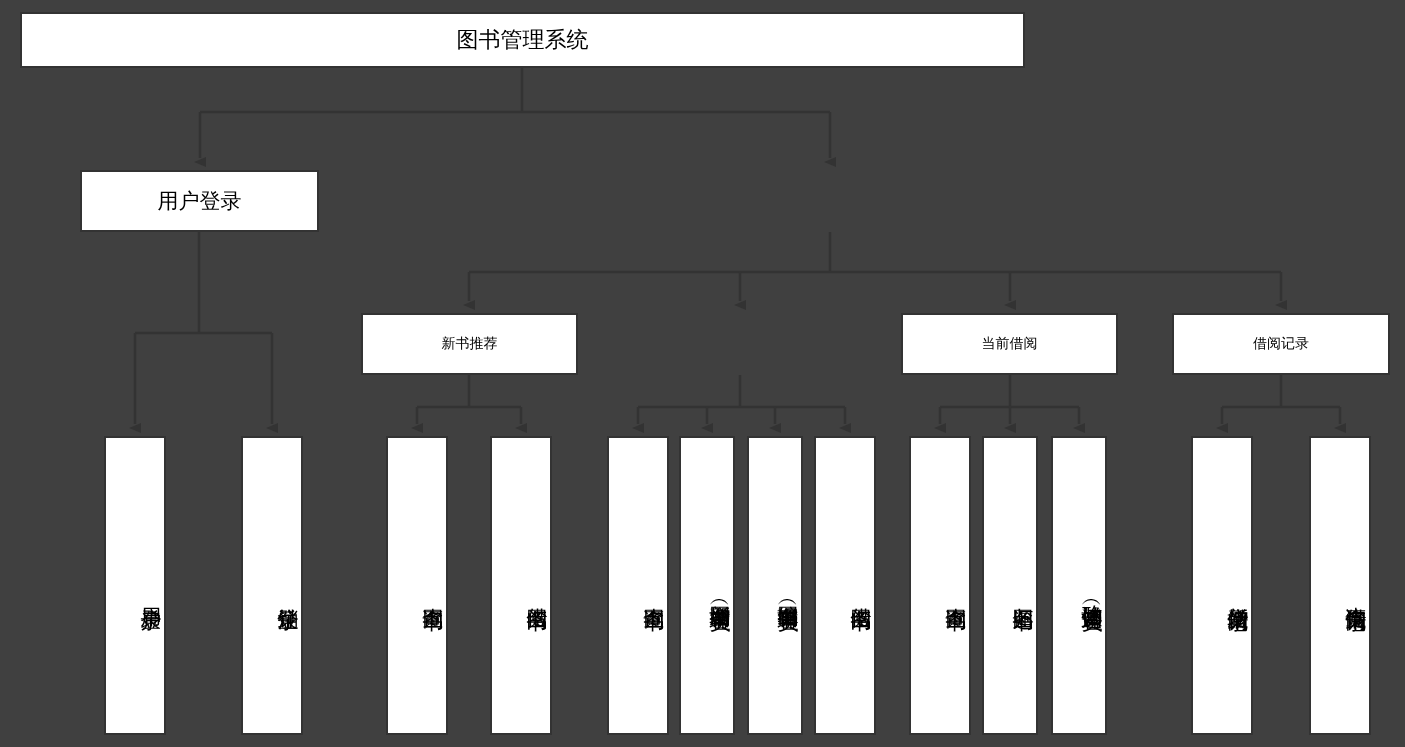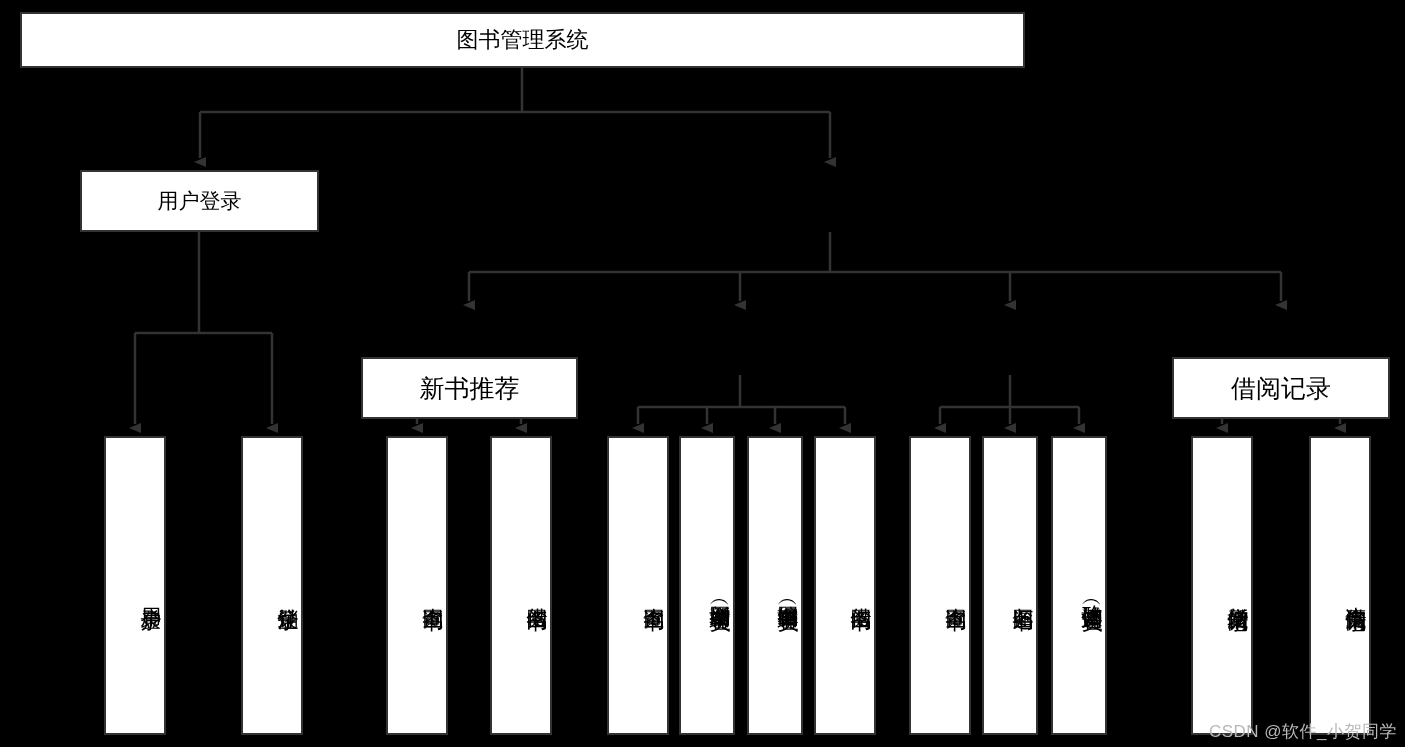--- a/index.html
+++ b/index.html
@@ -8,21 +8,21 @@
     padding: 0;
     background: #ffffff;
   }
   body {
     font-family: "Liberation Sans", "DejaVu Sans", sans-serif;
   }
   #diagram-canvas {
     position: relative;
     width: 1405px;
     height: 747px;
-    background: #000000;
+    background: #404040;
     overflow: hidden;
     text-decoration: underline;
   }
   #edge-layer {
     position: absolute;
     left: 0;
     top: 0;
     width: 1405px;
     height: 747px;
     pointer-events: none;
@@ -39,22 +39,21 @@
     line-height: 1.28;
     text-align: center;
   }
   .node-root {
     font-size: 22px;
   }
   .node-l2 {
     font-size: 21px;
   }
   .node-l3 {
-    font-size: 25px;
-    margin-top: 44px;
+    font-size: 14px;
   }
   .node-leaf {
     font-size: 21px;
     writing-mode: vertical-rl;
     text-orientation: upright;
     padding-top: 14px;
     align-items: flex-start;
     justify-content: center;
     letter-spacing: 1px;
   }
@@ -147,20 +146,23 @@
     <span class="node-text">图书管理系统</span>
   </div>
 
   <div class="node node-l2" style="left:80px; top:170px; width:239px; height:62px;">
     <span class="node-text">用户登录</span>
   </div>
 
   <div class="node node-l3" style="left:361px; top:313px; width:217px; height:62px;">
     <span class="node-text">新书推荐</span>
   </div>
+  <div class="node node-l3" style="left:901px; top:313px; width:217px; height:62px;">
+    <span class="node-text">当前借阅</span>
+  </div>
   <div class="node node-l3" style="left:1172px; top:313px; width:218px; height:62px;">
     <span class="node-text">借阅记录</span>
   </div>
 
   <div class="node node-leaf" style="left:104px; top:436px; width:62px; height:299px;">
     <span class="node-text">用户登录</span>
   </div>
   <div class="node node-leaf" style="left:241px; top:436px; width:62px; height:299px;">
     <span class="node-text">注销登录</span>
   </div>
@@ -195,15 +197,14 @@
     <span class="node-text">确认归还（管理员）</span>
   </div>
 
   <div class="node node-leaf" style="left:1191px; top:436px; width:62px; height:299px;">
     <span class="node-text">新增借阅记录</span>
   </div>
   <div class="node node-leaf" style="left:1309px; top:436px; width:62px; height:299px;">
     <span class="node-text">查询借阅记录</span>
   </div>
 
-  <div id="watermark">CSDN @软件_小贺同学</div>
 
 </div>
 
 </body></html>

